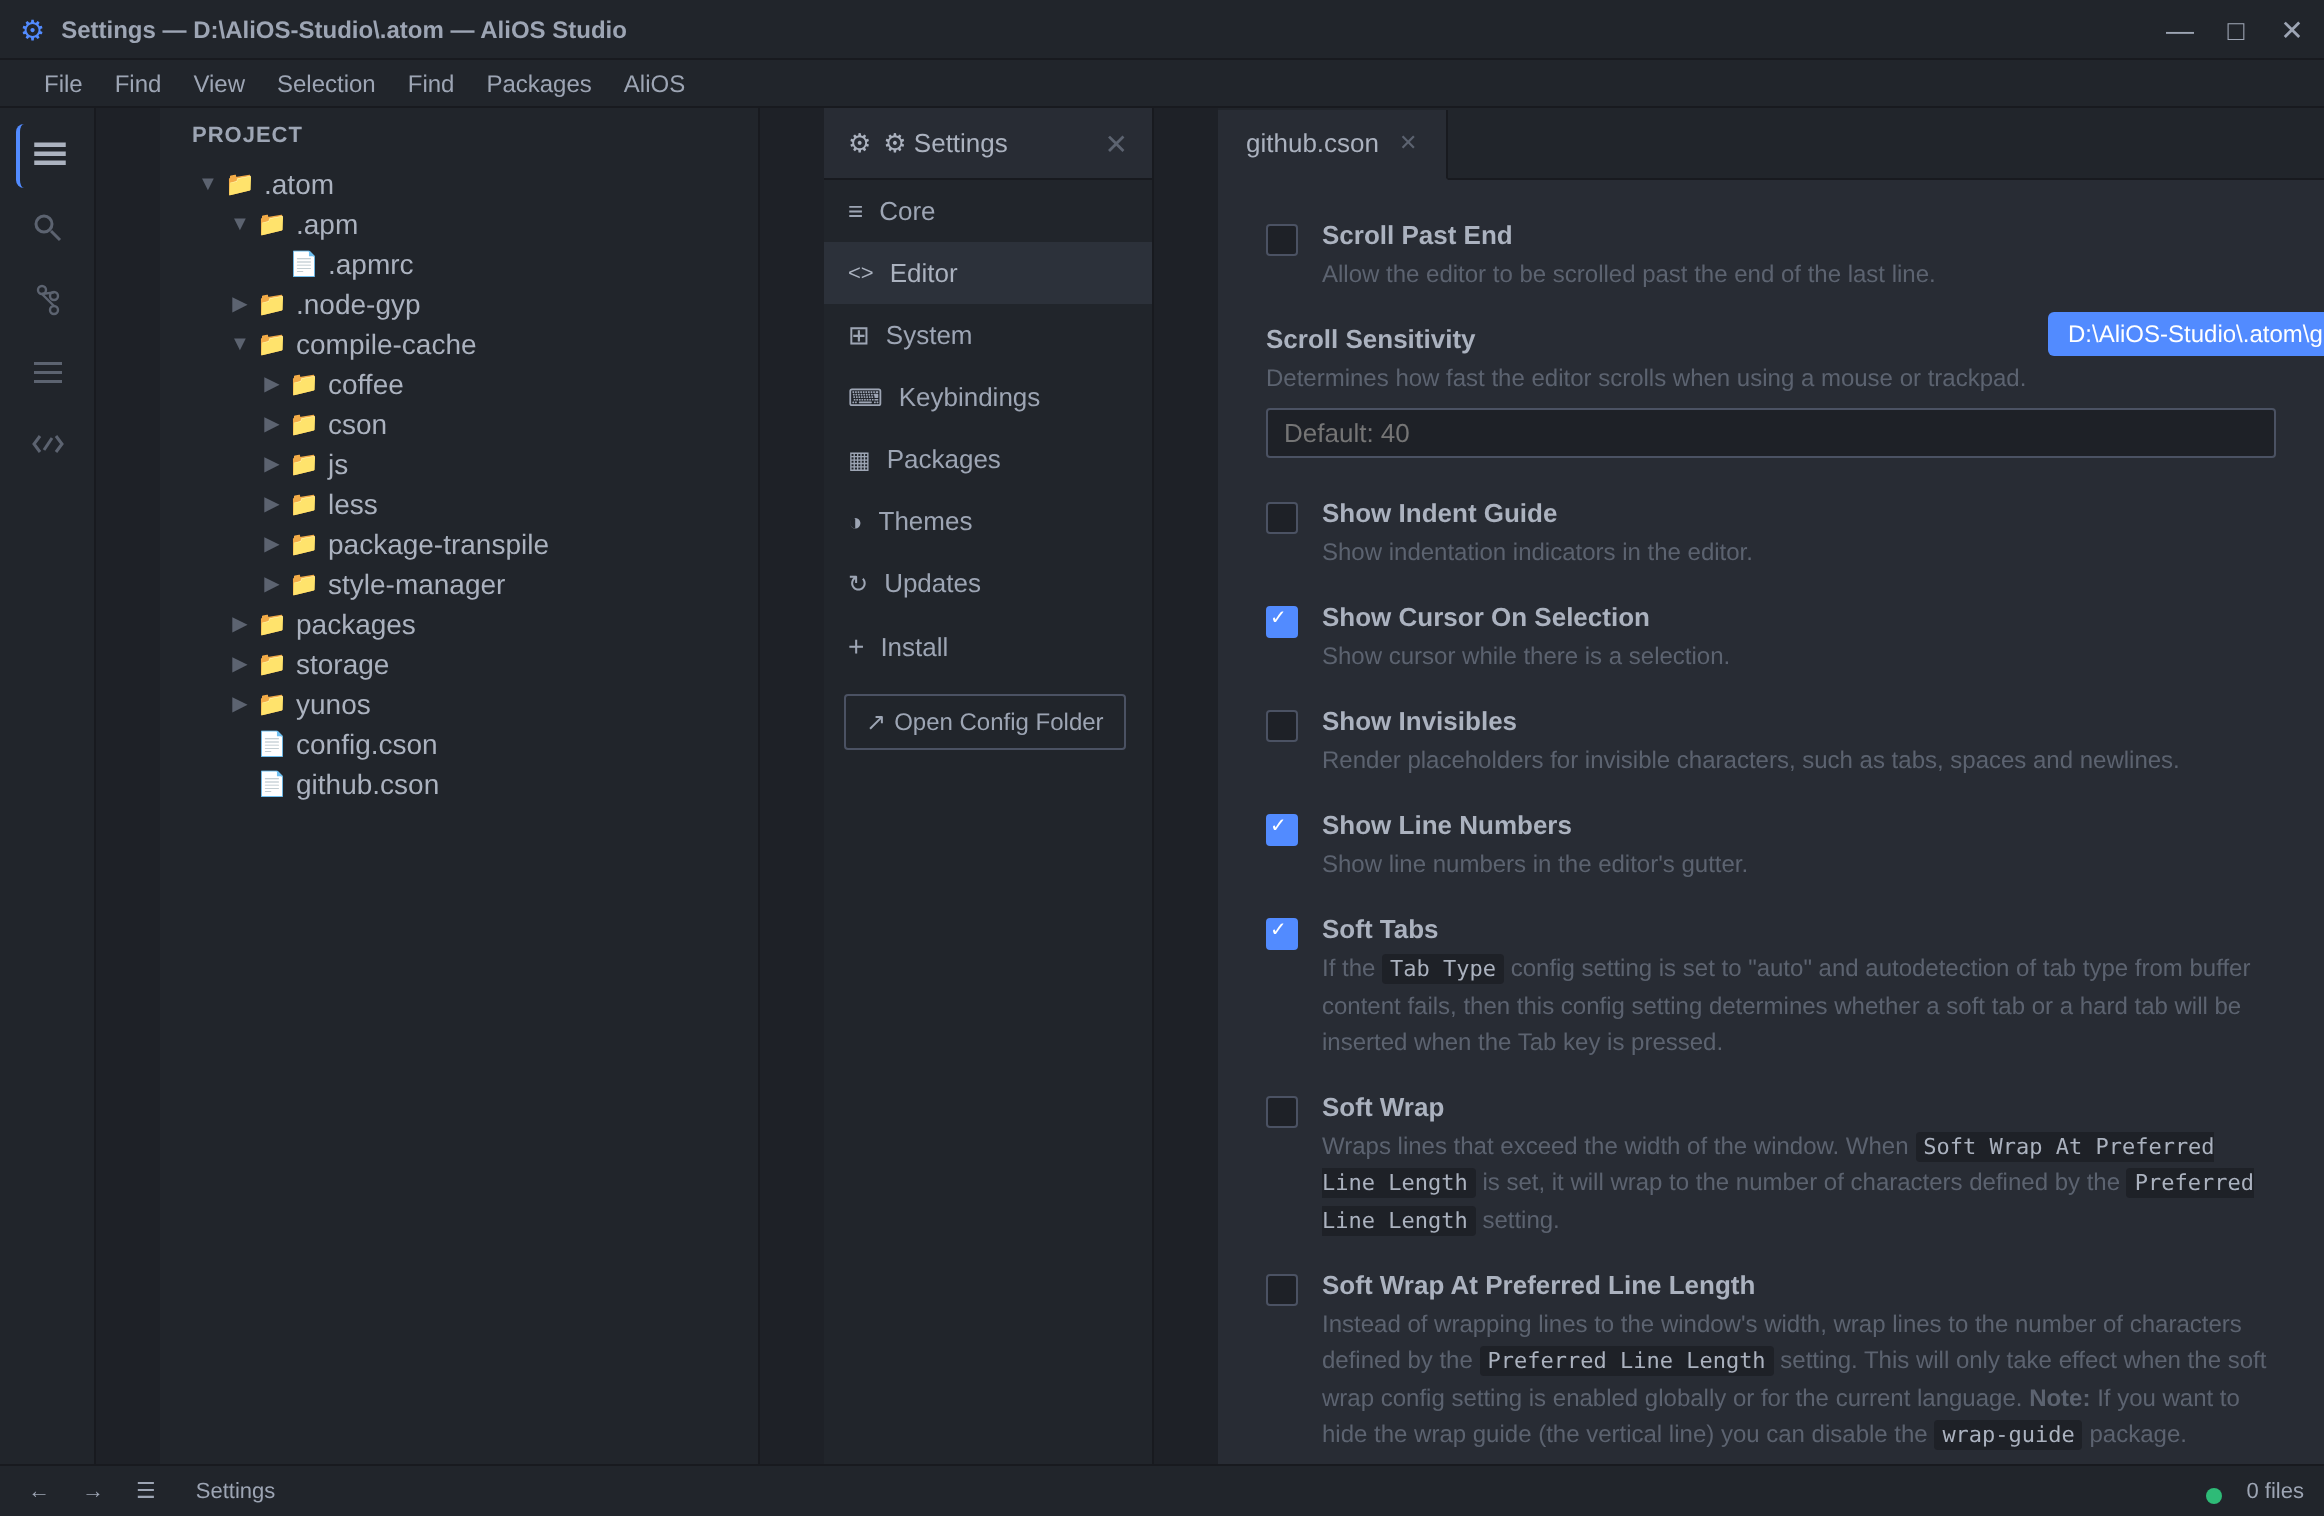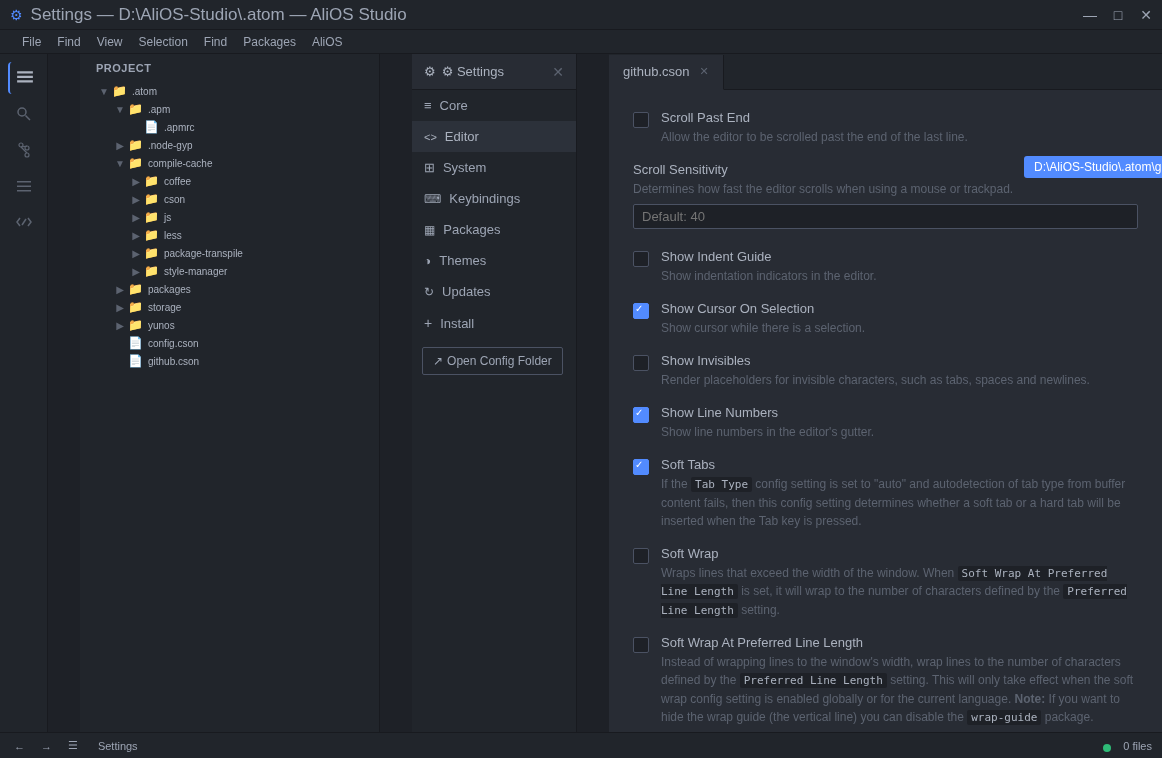--- a/index.html
+++ b/index.html
@@ -57,21 +57,21 @@
       padding: 8px 16px;
       font-size: 11px;
       font-weight: bold;
       color: #9da5b4;
       letter-spacing: 0.5px;
       text-transform: uppercase;
     }
     .tree-item { display: flex; align-items: center; padding: 2px 0; cursor: pointer; white-space: nowrap; }
     .tree-item .chevron { width: 16px; text-align: center; font-size: 10px; color: #5c6370; }
     .tree-item .icon { width: 16px; margin-right: 4px; text-align: center; font-size: 12px; }
-    .tree-item .name { font-size: 10px; color: #abb2bf; }
+    .tree-item .name { font-size: 14px; color: #abb2bf; }
     .folder-icon { color: #9da5b4; }
     .file-icon { color: #9da5b4; }
 
     
     #settings-panel {
       width: 165px;
       background: #21252b;
       border-right: 1px solid #181a1f;
       overflow-y: auto;
       flex-shrink: 0;
@@ -139,21 +139,21 @@
     }
     .tab.active { background: #282c34; color: #abb2bf; border-bottom: 1px solid #282c34; margin-bottom: -1px; }
 
     
     #settings-content { padding: 20px 24px; }
     .setting-section { margin-bottom: 20px; }
     .setting-row { display: flex; align-items: flex-start; margin-bottom: 16px; }
     .setting-checkbox { width: 16px; height: 16px; margin-right: 12px; margin-top: 2px; flex-shrink: 0; appearance: none; background: #1e2127; border: 1px solid #4b5263; border-radius: 2px; cursor: pointer; position: relative; }
     .setting-checkbox:checked { background: #528bff; border-color: #528bff; }
     .setting-checkbox:checked::after { content: '✓'; color: white; font-size: 10px; position: absolute; top: -1px; left: 1px; }
-    .setting-label { font-size: 13px; font-weight: 400; color: #abb2bf; margin-bottom: 3px; }
+    .setting-label { font-size: 13px; font-weight: 700; color: #abb2bf; margin-bottom: 3px; }
     .setting-desc { font-size: 12px; color: #5c6370; line-height: 1.5; }
     .setting-desc .code { font-family: monospace; background: #1e2127; padding: 1px 4px; border-radius: 2px; color: #abb2bf; font-size: 11px; }
     .setting-input { background: #1e2127; border: 1px solid #4b5263; color: #abb2bf; padding: 4px 8px; font-size: 13px; border-radius: 2px; width: 100%; margin-top: 6px; }
 
     
     .tooltip {
       position: absolute;
       background: #528bff;
       color: white;
       padding: 4px 10px;
@@ -187,21 +187,21 @@
 
     .indent-1 { padding-left: 16px; }
     .indent-2 { padding-left: 32px; }
     .indent-3 { padding-left: 48px; }
   </style>
 </head>
 <body>
 
 <div id="titlebar">
   <span style="color:#528bff; font-size:14px; margin-right:8px;">⚙</span>
-  <span style="font-size:17px; color:#9da5b4;">Settings — D:\AliOS-Studio\.atom — AliOS Studio</span>
+  <span style="font-size:12px; color:#9da5b4;font-weight:bold;">Settings — D:\AliOS-Studio\.atom — AliOS Studio</span>
   <div style="margin-left:auto; display:flex; gap:16px;">
     <button class="win-btn">—</button>
     <button class="win-btn">□</button>
     <button class="win-btn">✕</button>
   </div>
 </div>
 
 <div id="menubar">
   <span class="menu-item">File</span>
   <span class="menu-item">Find</span>

